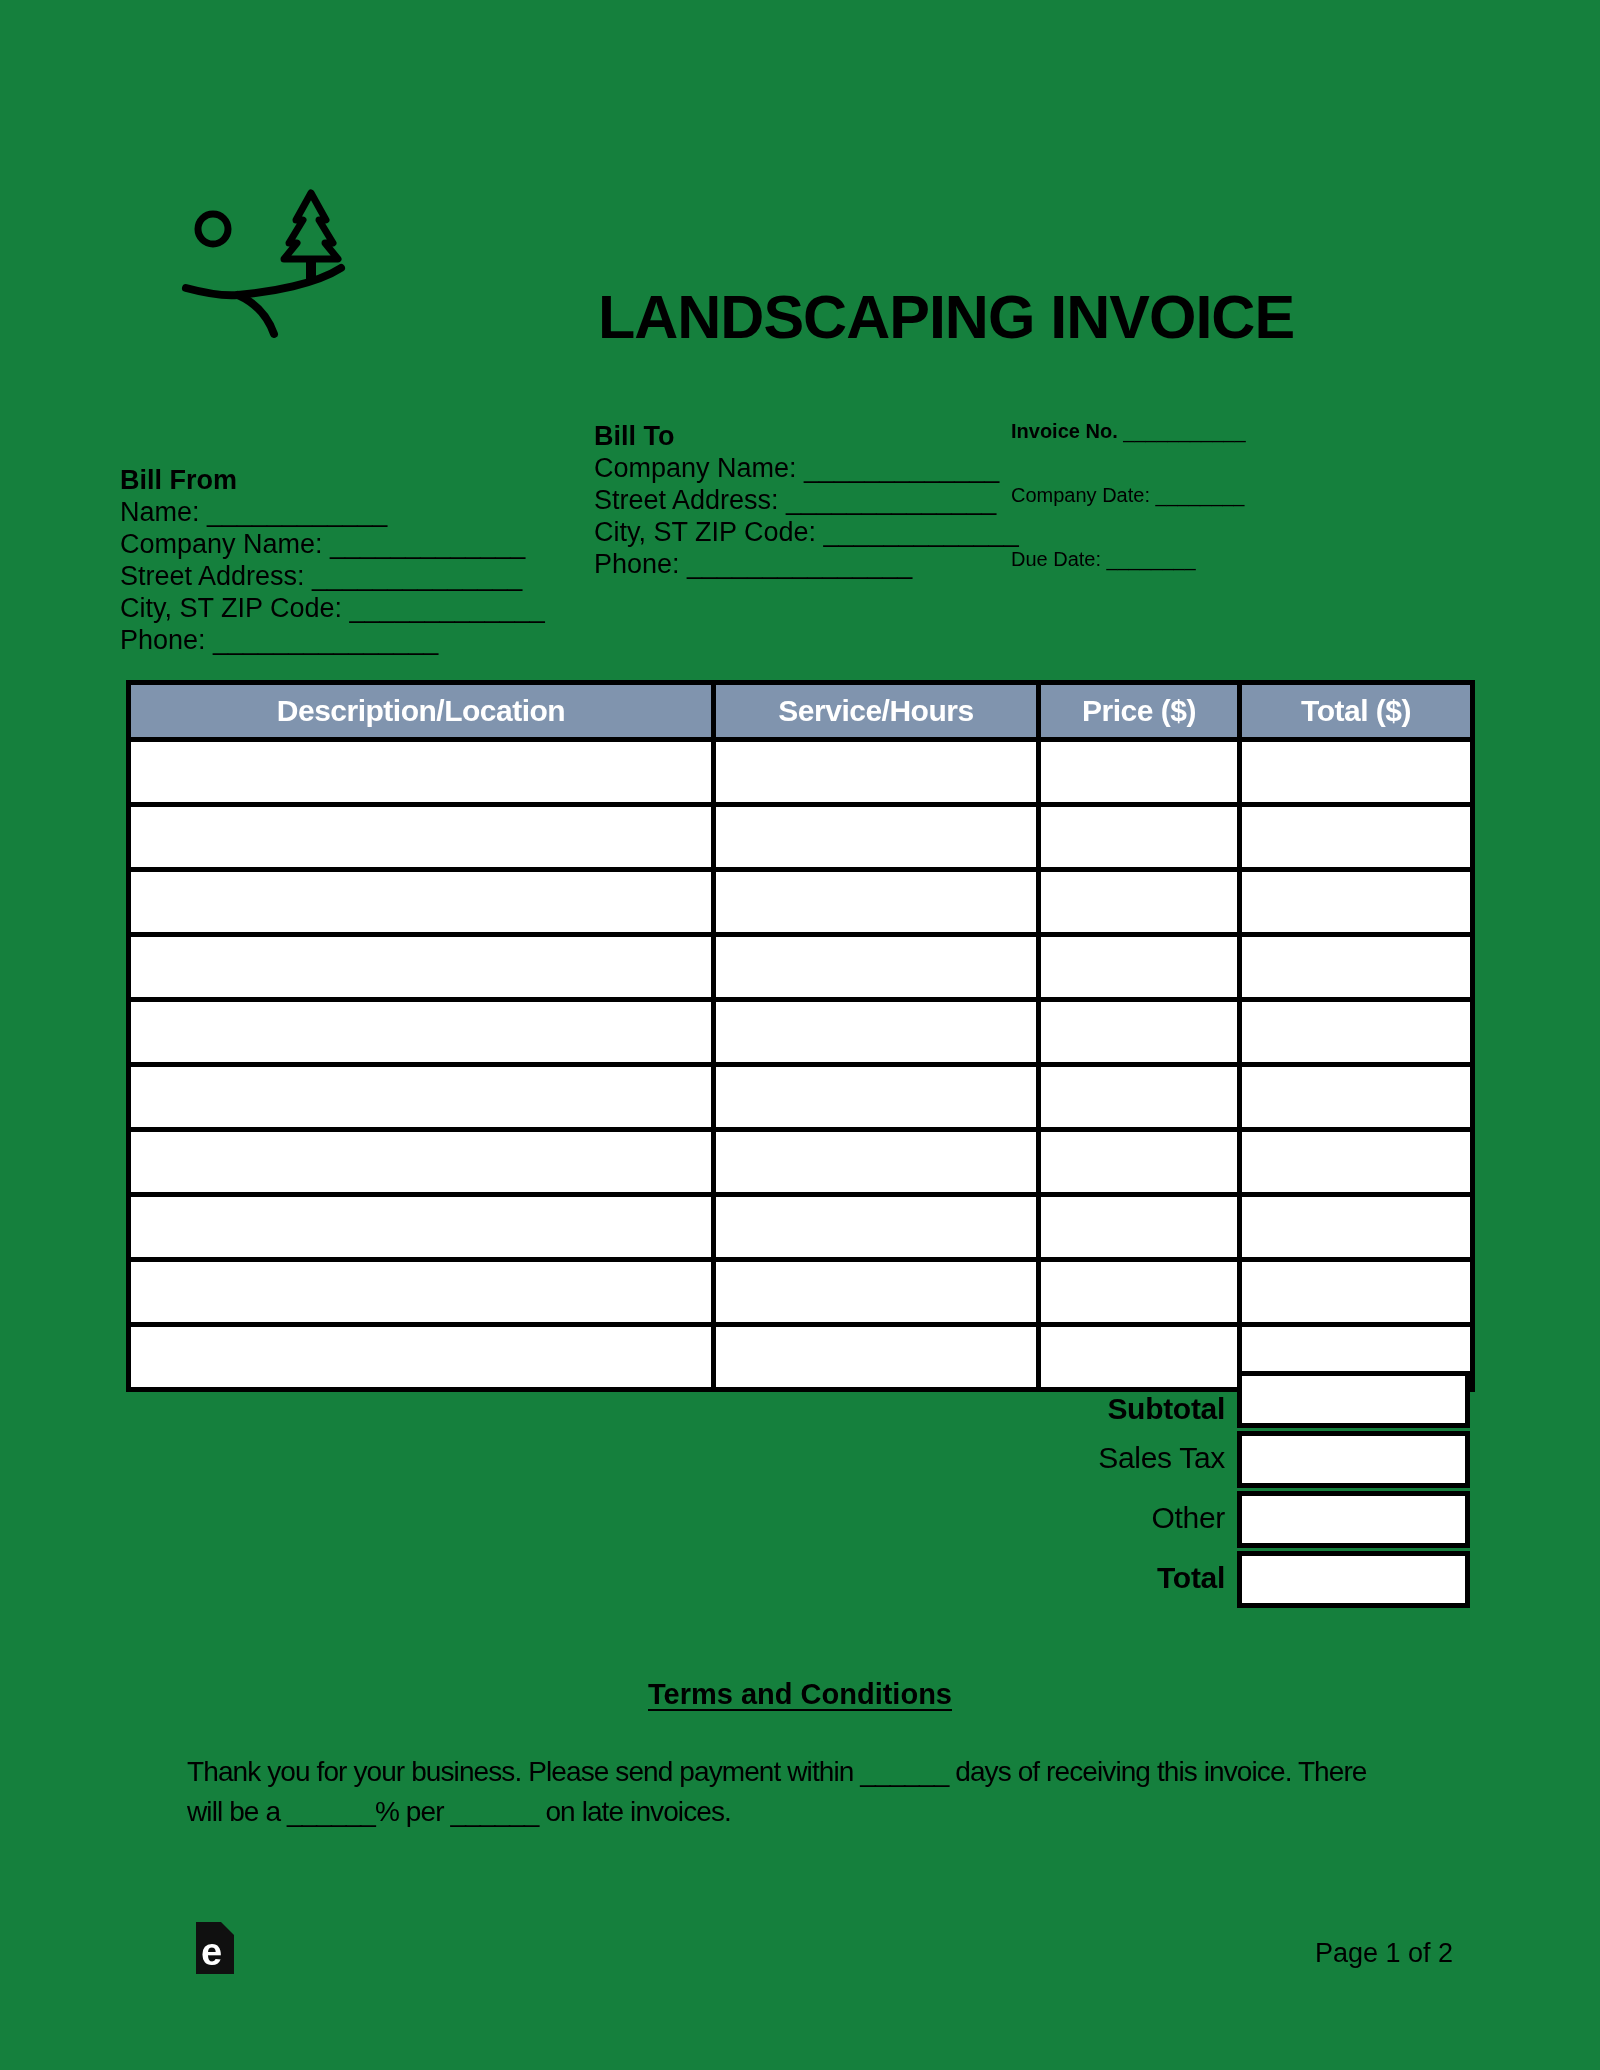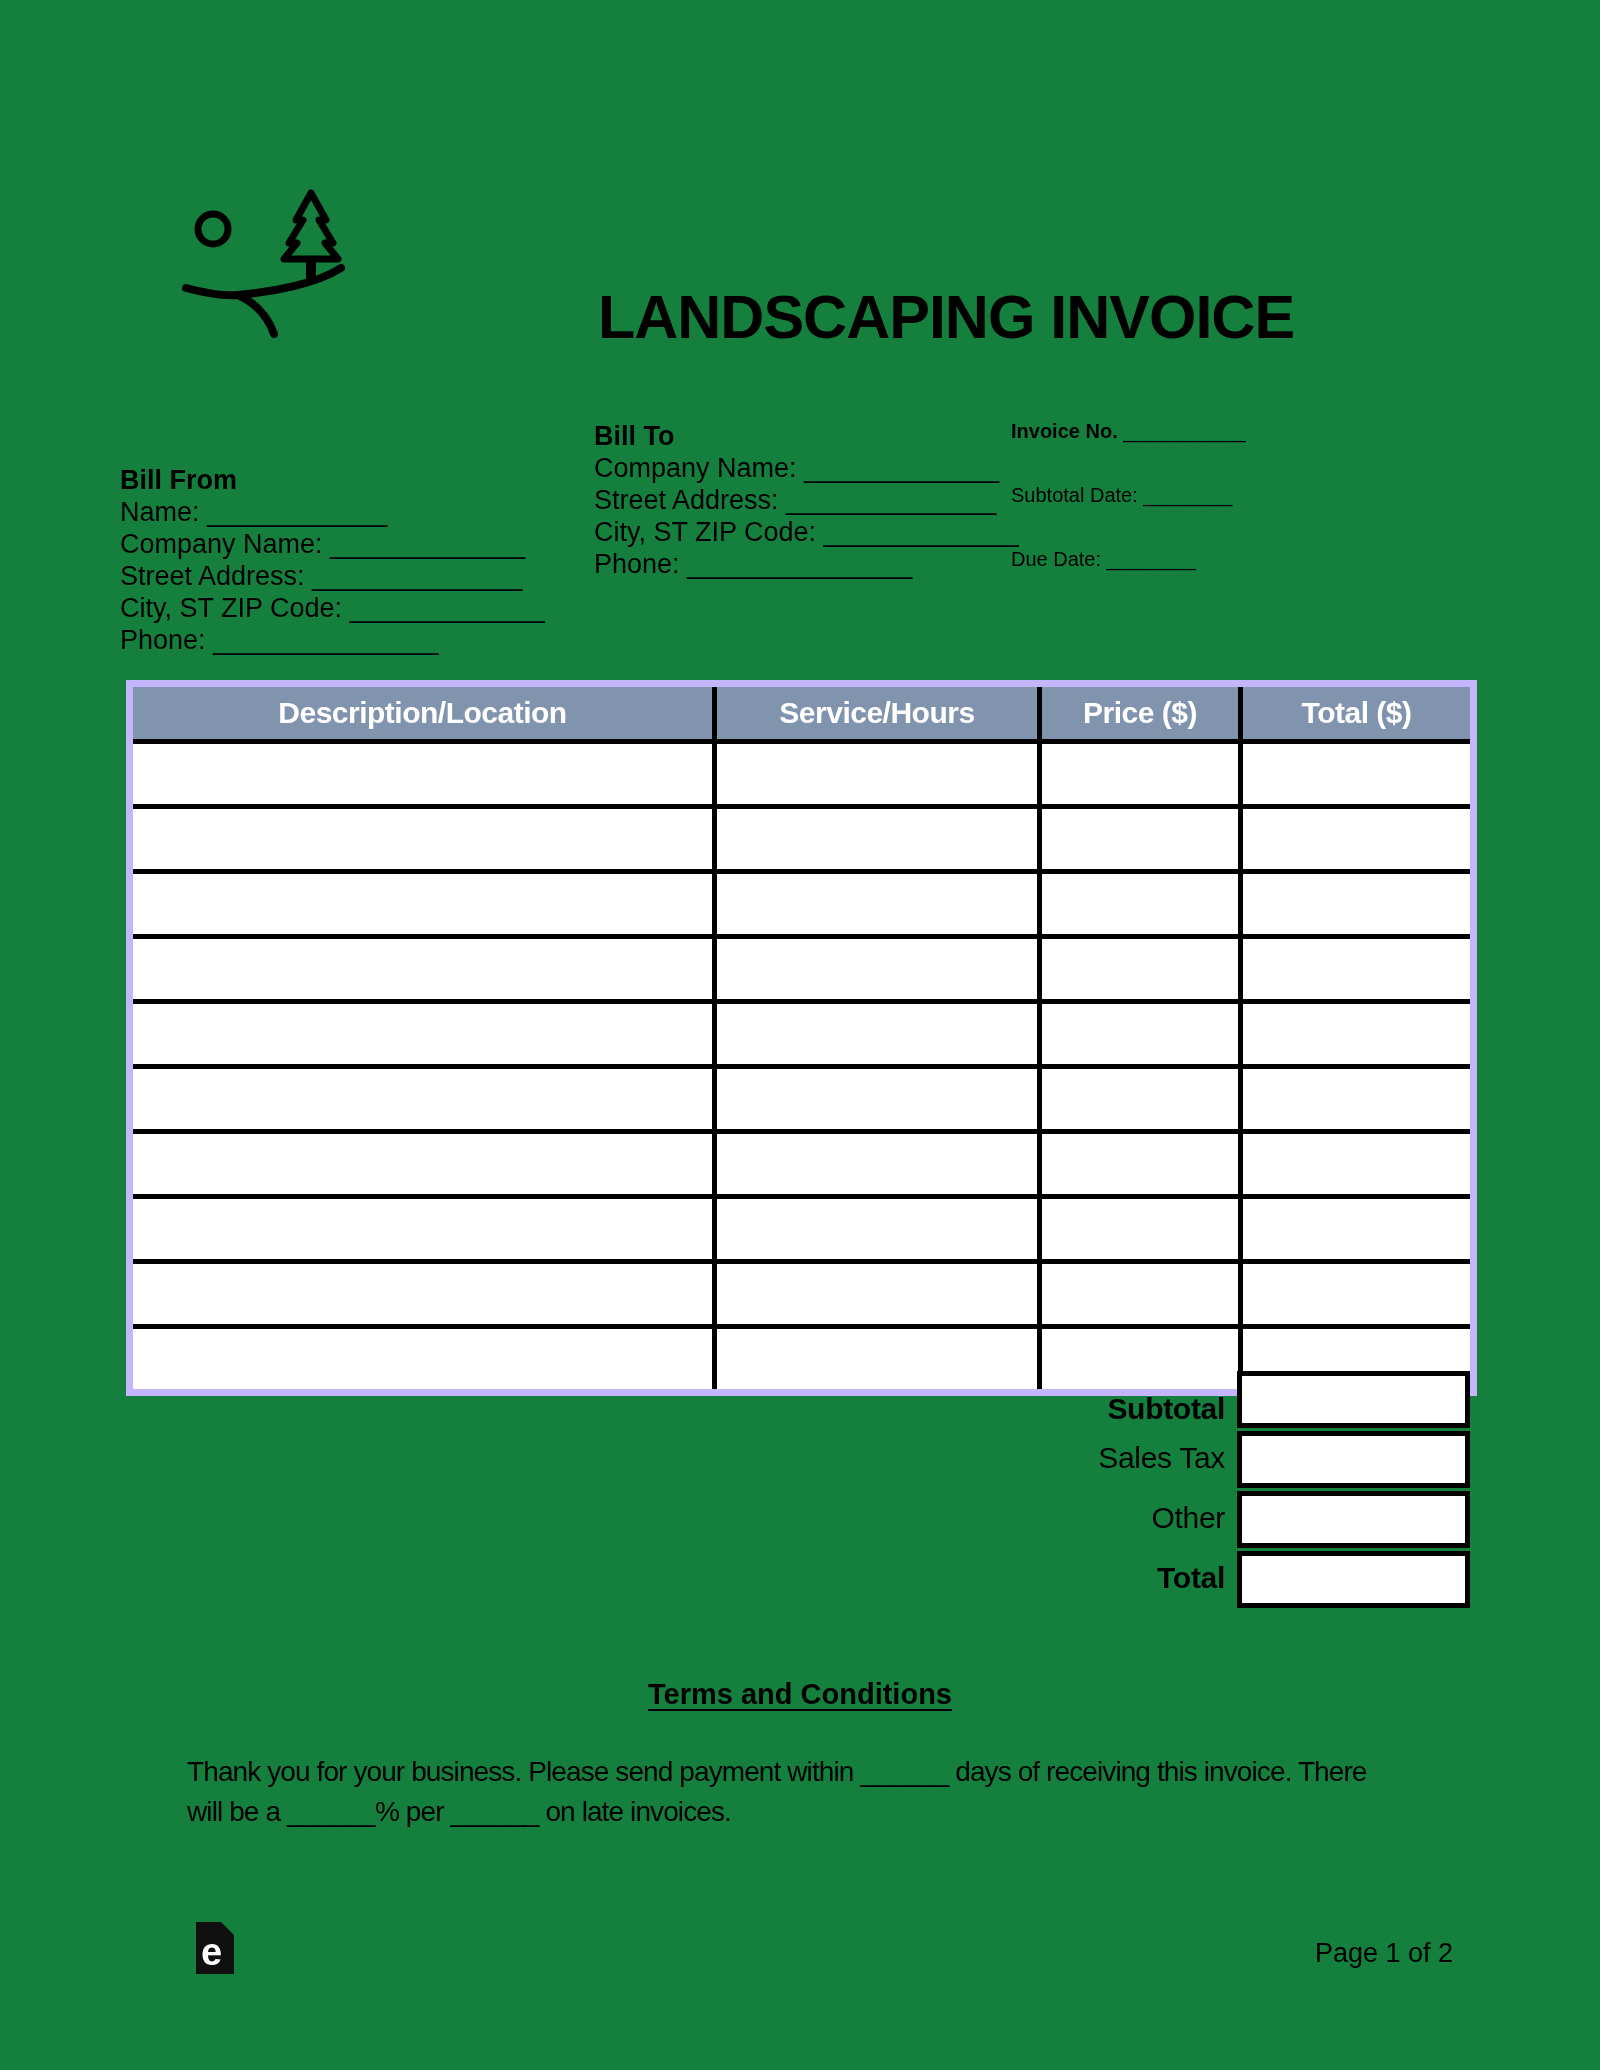--- a/index.html
+++ b/index.html
@@ -17,21 +17,21 @@
   .bill-to{left:594px;}
   .party-heading{font-weight:bold;}
   .meta-line{position:absolute;left:1011px;font-size:20px;white-space:nowrap;}
   .meta-no{top:420px;}
   .meta-date{top:484px;}
   .meta-due{top:548px;}
   .meta-no .lbl{font-weight:bold;}
 
   
   table.items{position:absolute;left:126px;top:680px;width:1344px;
-              border-collapse:collapse;table-layout:fixed;border:7px solid #c4b5fd;}
+              border-collapse:collapse;table-layout:fixed;border:2px solid #c4b5fd;}
   table.items th{height:50px;border:5px solid #000;font-size:30px;font-weight:bold;
                  letter-spacing:-0.5px;text-align:center;vertical-align:middle;}
   table.items td{height:58px;border:5px solid #000;background:#fff;}
 
   
   .sum-box{position:absolute;left:1237px;width:233px;height:57px;
            border:5px solid #000;box-sizing:border-box;background:#fff;}
   .box-subtotal{top:1371px;} .box-salestax{top:1431px;}
   .box-other{top:1491px;}   .box-total{top:1551px;}
   .sum-label{position:absolute;left:825px;width:400px;text-align:right;
@@ -78,21 +78,21 @@
     <div class="party-heading">Bill To</div>
     <div>Company Name: _____________</div>
     <div>Street Address: ______________</div>
     <div>City, ST ZIP Code: _____________</div>
     <div>Phone: _______________</div>
   </div>
 
   <div class="meta-line meta-no">
     <span class="lbl">Invoice No.</span><span> ___________</span>
   </div>
-  <div class="meta-line meta-date">Subtotal Date: ________</div>
+  <div class="meta-line meta-date">Company Date: ________</div>
   <div class="meta-line meta-due">Due Date: ________</div>
 
   <table class="items">
     <colgroup>
       <col style="width:585px">
         <col style="width:325px">
         <col style="width:201px">
         <col style="width:233px">
     </colgroup>
     <thead>

